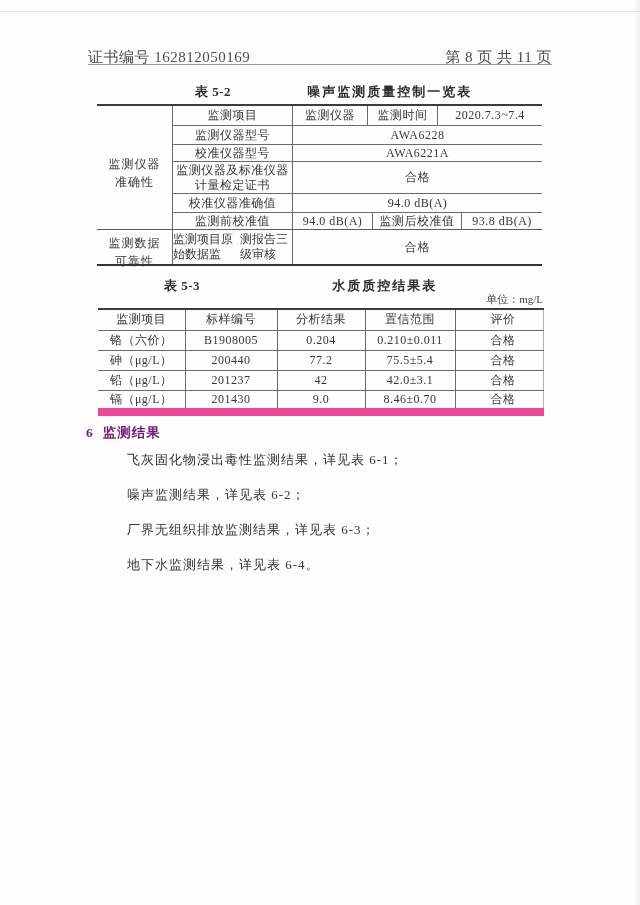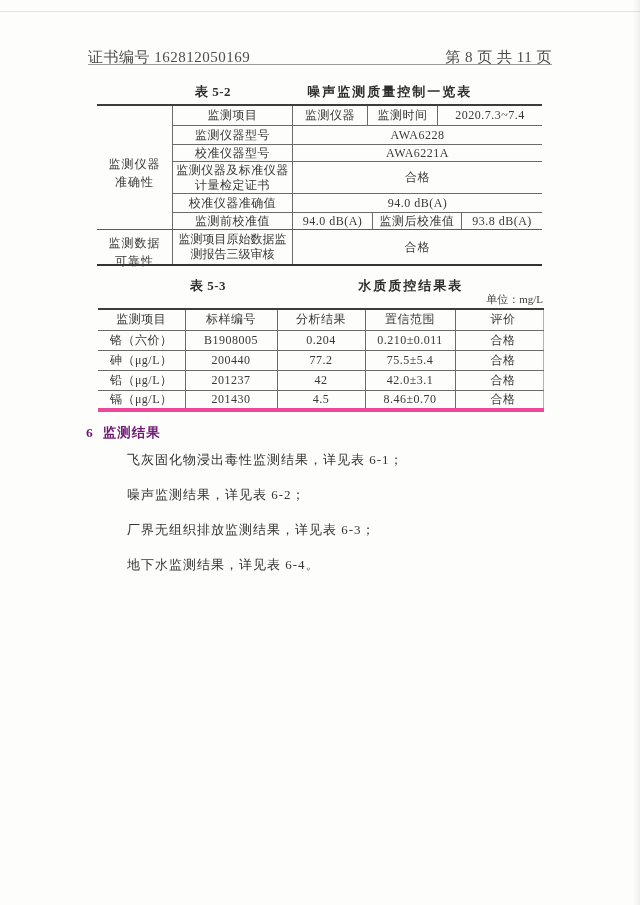--- a/index.html
+++ b/index.html
@@ -26,21 +26,21 @@
   .hdr-rule { position: absolute; top: 64px; left: 88px; width: 464px;
     border-top: 1px solid #9a9a9a; }
 
   
   .caption { position: absolute; left: 88px; width: 464px; font-size: 13px;
     font-weight: bold; color: #2e2e2e; white-space: nowrap; }
   .cap52 { top: 83px; }
   .cap52 .cap-no { margin-left: 107px; letter-spacing: 0.5px; }
   .cap52 .cap-title { margin-left: 73px; letter-spacing: 2px; }
   .cap53 { top: 277px; }
-  .cap53 .cap-no { margin-left: 102px; letter-spacing: 0.5px; }
+  .cap53 .cap-no { margin-left: 76px; letter-spacing: 0.5px; }
   .cap53 .cap-title { margin-left: 129px; letter-spacing: 2px; }
 
   .unit-label { position: absolute; top: 292px; right: 97px; font-size: 11px; color: #3f3f3f; }
 
   
   .t52 { position: absolute; top: 104px; left: 97px; width: 445px;
     border-top: 2px solid #3c3c3c; border-bottom: 2px solid #343434;
     font-size: 12px; color: #383838; }
   .t52 .sec { display: flex; }
   .t52 .sec1 { border-bottom: 1px solid #5c5c5c; }
@@ -53,34 +53,34 @@
     align-items: center; text-align: center; border-left: 1px solid #6b6b6b;
     line-height: 15px; letter-spacing: 0.5px; }
   .t52 .lbl { width: 120px; }
   .t52 .fx { flex: 1; }
   .r1 { height: 20px; } .r1 .v1 { width: 75px; } .r1 .v2 { width: 70px; }
   .r2 { height: 19px; } .r3 { height: 17px; } .r4 { height: 32px; }
   .r5 { height: 19px; } .r6 { height: 16px; }
   .r6 .v1 { width: 80px; } .r6 .v2 { width: 89px; }
   .sec2 { height: 34px; }
   .sec2 .lbl2 { width: 120px; border-left: 1px solid #6b6b6b; display: flex;
-    flex-direction: column; justify-content: center; align-items: center; line-height: 15px; }
+    flex-direction: row; justify-content: center; align-items: center; line-height: 15px; }
   .sec2 .val2 { flex: 1; border-left: 1px solid #6b6b6b; display: flex;
     justify-content: center; align-items: center; letter-spacing: 1px; }
 
   
   .t53 { position: absolute; top: 308px; left: 98px; width: 445px;
     border-collapse: collapse; table-layout: fixed; font-size: 12px; color: #383838; }
   .t53 td { text-align: center; vertical-align: middle; height: 20px;
     border-bottom: 1px solid #6b6b6b; border-left: 1px solid #6b6b6b;
     letter-spacing: 0.5px; padding: 0; }
   .t53 td:first-child { border-left: none; }
   .t53 td:last-child { border-right: 1px solid #b2b2b2; padding-left: 8px; }
   .t53 tr.hd td { border-top: 2px solid #3c3c3c; height: 21px; }
-  .t53 tr:last-child td { border-bottom: 4px solid #ec4899; }
+  .t53 tr:last-child td { border-bottom: 8px solid #ec4899; }
 
   
   .sec6-h { position: absolute; top: 424px; left: 86px; font-size: 13.5px;
     font-weight: bold; color: #701a75; letter-spacing: 1px; }
   .sec6-h .num { margin-right: 9px; }
   .sec6-body { position: absolute; top: 452px; left: 127px; width: 420px; }
   .sec6-body p { font-size: 13px; line-height: 15px; margin: 0 0 20px 0;
     color: #343434; letter-spacing: 1px; }
 </style>
 </head>
@@ -193,21 +193,21 @@
       <tr>
         <td>铅（μg/L）</td>
         <td>201237</td>
         <td>42</td>
         <td>42.0±3.1</td>
         <td>合格</td>
       </tr>
       <tr>
         <td>镉（μg/L）</td>
         <td>201430</td>
-        <td>4.5</td>
+        <td>9.0</td>
         <td>8.46±0.70</td>
         <td>合格</td>
       </tr>
     </tbody>
   </table>
 
   <div class="sec6-h">
     <span class="num">6</span><span>监测结果</span>
   </div>
   <div class="sec6-body">

